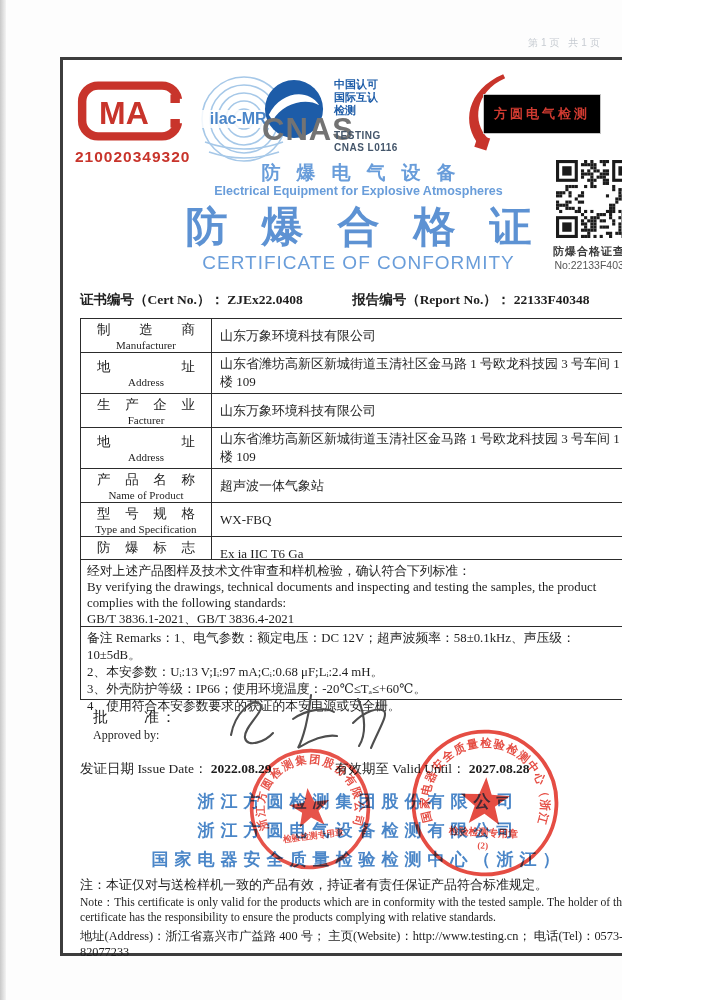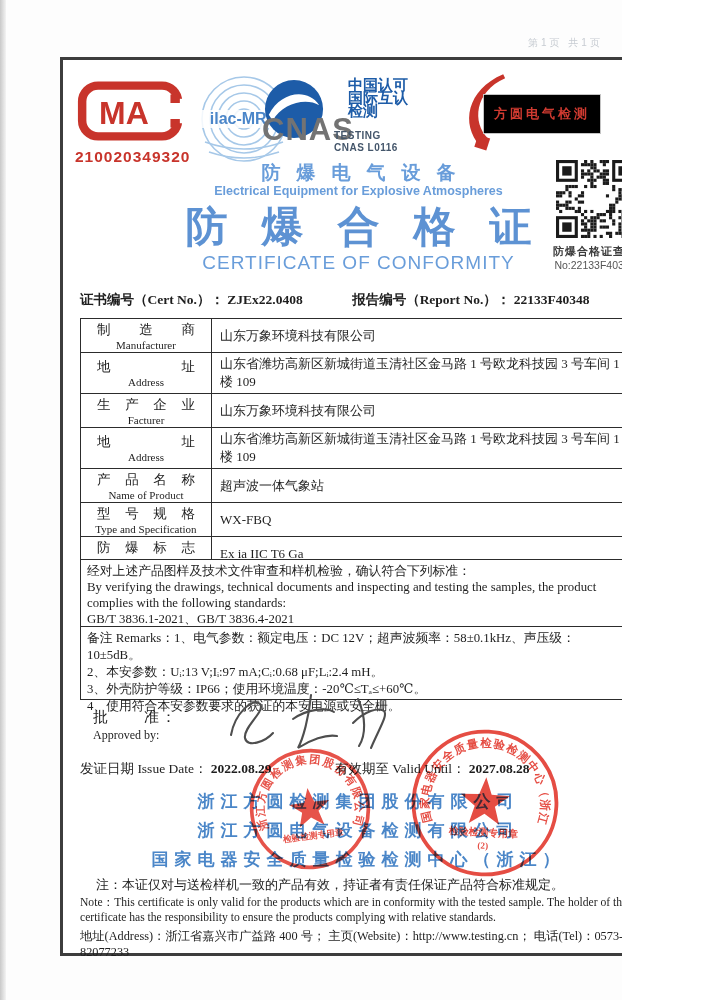--- a/index.html
+++ b/index.html
@@ -10,22 +10,22 @@
   .frame{position:absolute;left:60px;top:57px;width:591px;height:893px;border:3px solid #3d3d3d;background:#fff;}
   .pagemark{position:absolute;left:528px;top:36px;font-family:"Liberation Sans",sans-serif;
             font-size:10px;color:#c7ccd2;letter-spacing:3px;}
   
   .cma{left:12px;top:20px;width:116px;}
   .cma-num{color:#c8342b;font-family:"Liberation Sans",sans-serif;font-weight:bold;font-size:15.5px;letter-spacing:1px;margin-top:2px;}
   .ilac{left:136px;top:12px;width:90px;height:94px;}
   .cnas-emblem{left:200px;top:18px;}
   .cnas-word{left:199px;top:52px;font-family:"Liberation Sans",sans-serif;font-weight:800;
              font-size:31px;color:#737373;letter-spacing:1px;}
-  .cnas-side{left:271px;top:18px;font-family:"Liberation Sans",sans-serif;font-size:15px;line-height:13px;
-             color:#1d5ca8;font-weight:bold;margin-left:14px;}
+  .cnas-side{left:271px;top:18px;font-family:"Liberation Sans",sans-serif;font-size:11px;line-height:13px;
+             color:#1d5ca8;font-weight:bold;}
   .cnas-sub{left:271px;top:70px;font-family:"Liberation Sans",sans-serif;font-size:10px;line-height:12px;
             color:#44566b;font-weight:bold;letter-spacing:.5px;}
   .fy-swoosh{left:388px;top:10px;}
   .fy-box{left:420px;top:34px;border:1.5px solid #c4c4c4;padding:10px 10px;color:#cf3a30;
           font-size:13px;font-weight:bold;letter-spacing:3px;background:#000000;font-family:"Liberation Sans",sans-serif;}
   
   .h-cn-s{left:0;top:100px;width:100%;text-align:center;color:#699dda;font-family:"Liberation Sans",sans-serif;
           font-weight:bold;font-size:19px;letter-spacing:16px;text-indent:16px;}
   .h-en-s{left:0;top:124px;width:100%;text-align:center;color:#699dda;font-family:"Liberation Sans",sans-serif;
           font-weight:bold;font-size:12.5px;}
@@ -60,21 +60,21 @@
   .vuntil{margin-left:60px;}
   
   .issuers{left:0;top:727px;width:100%;text-align:center;color:#4a86c8;
            font-family:"Liberation Sans",sans-serif;font-weight:bold;font-size:17px;
            line-height:29px;letter-spacing:6px;}
   
   .stampL{left:185px;top:687px;width:124px;height:124px;opacity:.82;mix-blend-mode:multiply;transform:rotate(-7deg);}
   .stampR{left:346px;top:667px;width:152px;height:152px;opacity:.85;mix-blend-mode:multiply;transform:rotate(3deg);}
   
   .notes{left:17px;top:816px;width:554px;}
-  .note-cn{font-size:13px;margin-bottom:1px;margin-left:16px;}
+  .note-cn{font-size:13px;margin-bottom:1px;}
   .note-en{font-size:11.6px;line-height:15px;}
   .footer{left:17px;top:868px;width:556px;font-size:12.3px;}
 </style>
 </head>
 <body>
 
 <div class="canvas">
 
   <div class="pagemark">第1页 共1页</div>
 

